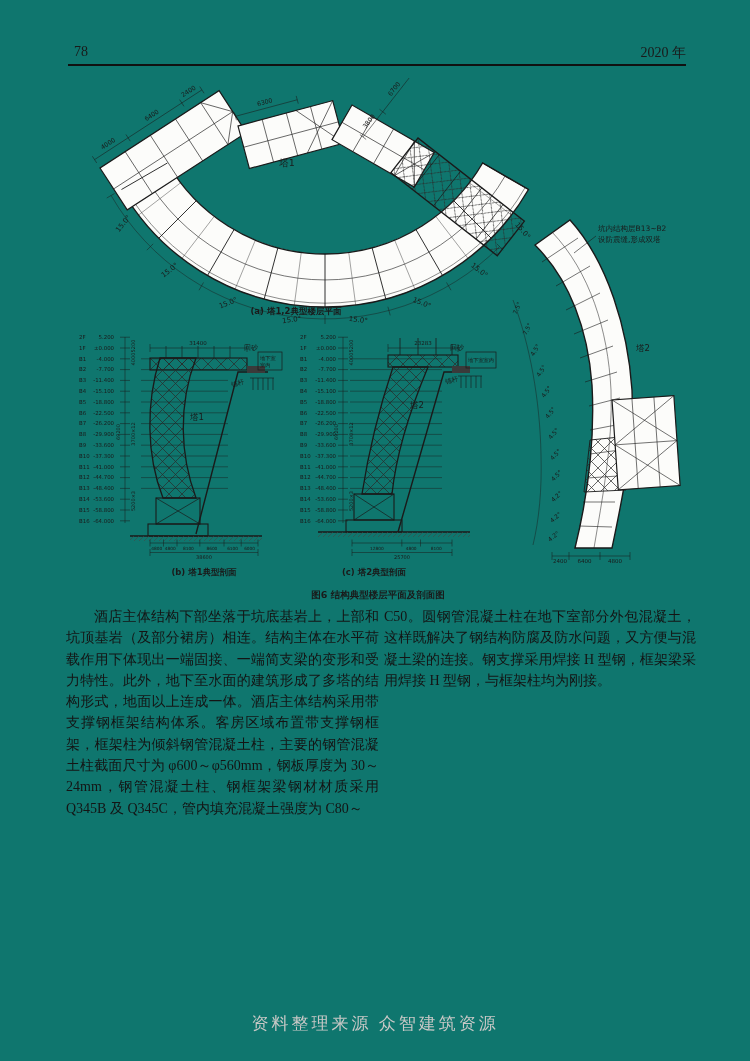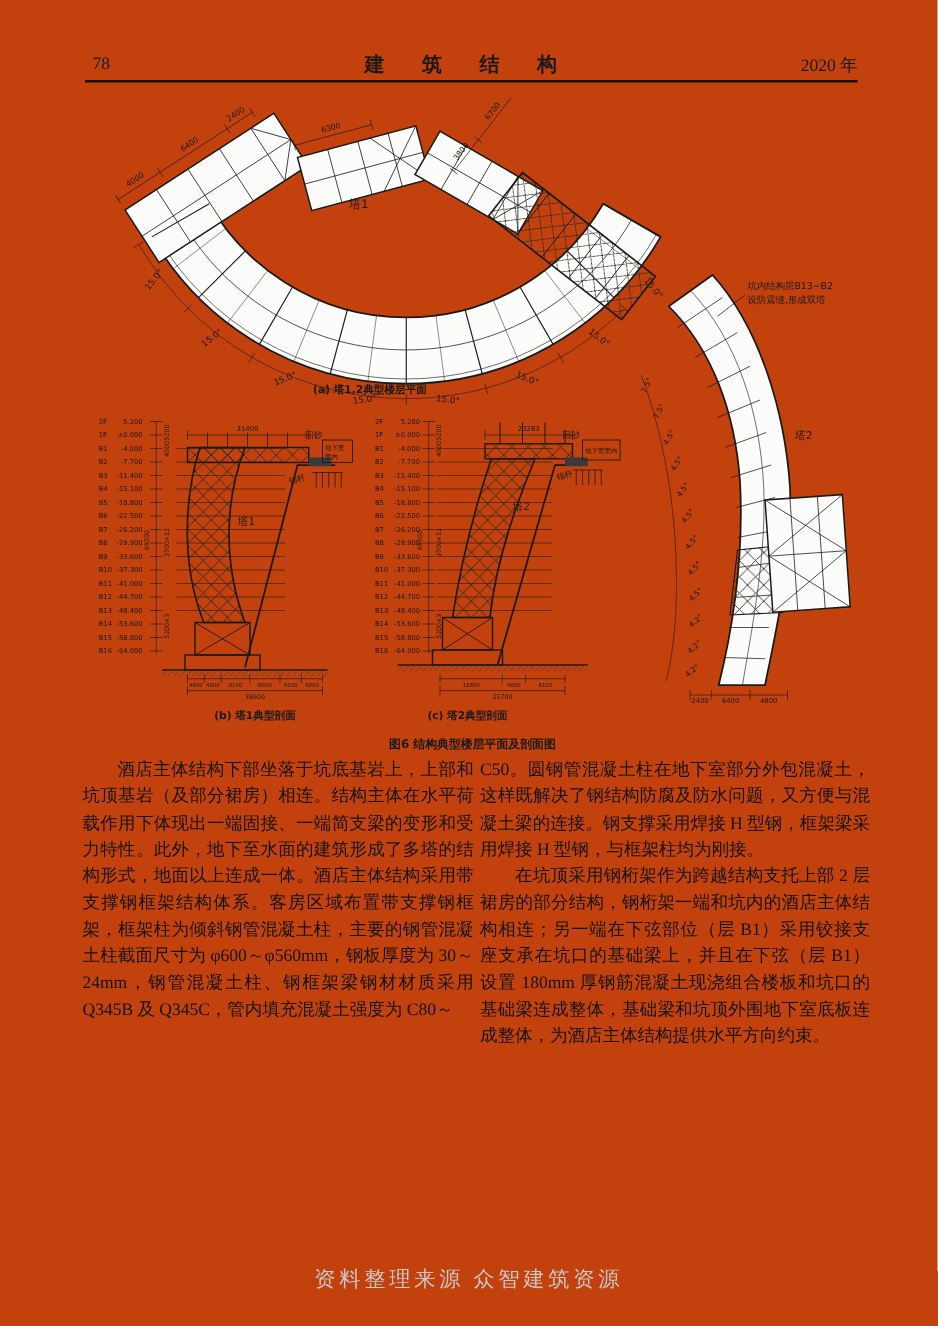--- a/index.html
+++ b/index.html
@@ -1,18 +1,18 @@
 <!DOCTYPE html>
 <html><head>
 <meta charset="utf-8">
 <style>
   html,body{margin:0;padding:0;background:#e8e8e6;}
   .page{
     position:relative;width:750px;height:1061px;margin:0 auto;
-    background:#c2410c;overflow:hidden;
+    background:#0f766e;overflow:hidden;
     font-family:"Liberation Serif", serif;color:#1a1a1a;
   }
   
   .hdr-pagenum{position:absolute;left:74px;top:44px;font-size:14px;}
   .hdr-journal{position:absolute;left:0;right:0;top:42px;text-align:center;
     font-size:16px;font-weight:bold;letter-spacing:13px;}
   .hdr-year{position:absolute;right:64px;top:44px;font-size:14px;}
   .hdr-rule{position:absolute;left:68px;right:64px;top:64px;height:1.5px;background:#111;}
   
   .fig{position:absolute;left:55px;top:78px;width:645px;height:530px;}
@@ -27,21 +27,20 @@
   
   .watermark{position:absolute;left:0;right:0;top:1012px;text-align:center;
     color:#c8c8c6;font-size:17px;letter-spacing:3px;font-family:"Liberation Serif",serif;}
 </style>
 </head>
 <body>
 
 <div class="page">
 
   <div class="hdr-pagenum">78</div>
-  <div class="hdr-journal">建 筑 结 构</div>
   <div class="hdr-year">2020 年</div>
   <div class="hdr-rule"></div>
 
   <div class="fig">
   <svg id="figsvg" width="645" height="530" viewBox="55 78 645 530">
     <defs>
       <pattern id="xb" width="13" height="13" patternUnits="userSpaceOnUse">
         <path d="M0,0 L13,13 M13,0 L0,13" stroke="#2a2a2a" stroke-width="0.7" fill="none"></path>
       </pattern>
       <pattern id="hatch" width="5" height="5" patternUnits="userSpaceOnUse">
@@ -394,17 +393,16 @@
         <text x="411.15" y="549.5" font-size="4.3" text-anchor="middle" fill="#1a1a1a">4800</text>
         <text x="436.25" y="549.5" font-size="4.3" text-anchor="middle" fill="#1a1a1a">8100</text>
       </svg>
   </div>
 
   <div class="col col-left">
       <p class="para indent">酒店主体结构下部坐落于坑底基岩上，上部和坑顶基岩（及部分裙房）相连。结构主体在水平荷载作用下体现出一端固接、一端简支梁的变形和受力特性。此外，地下至水面的建筑形成了多塔的结构形式，地面以上连成一体。酒店主体结构采用带支撑钢框架结构体系。客房区域布置带支撑钢框架，框架柱为倾斜钢管混凝土柱，主要的钢管混凝土柱截面尺寸为 φ600～φ560mm，钢板厚度为 30～24mm，钢管混凝土柱、钢框架梁钢材材质采用 Q345B 及 Q345C，管内填充混凝土强度为 C80～</p>
     </div>
   <div class="col col-right">
       <p class="para">C50。圆钢管混凝土柱在地下室部分外包混凝土，这样既解决了钢结构防腐及防水问题，又方便与混凝土梁的连接。钢支撑采用焊接 H 型钢，框架梁采用焊接 H 型钢，与框架柱均为刚接。</p>
-      <p class="para indent">在坑顶采用钢桁架作为跨越结构支托上部 2 层裙房的部分结构，钢桁架一端和坑内的酒店主体结构相连；另一端在下弦部位（层 B1）采用铰接支座支承在坑口的基础梁上，并且在下弦（层 B1）设置 180mm 厚钢筋混凝土现浇组合楼板和坑口的基础梁连成整体，基础梁和坑顶外围地下室底板连成整体，为酒店主体结构提供水平方向约束。</p>
     </div>
 
   <div class="watermark">资料整理来源 众智建筑资源</div>
 </div>
 
 </body></html>

